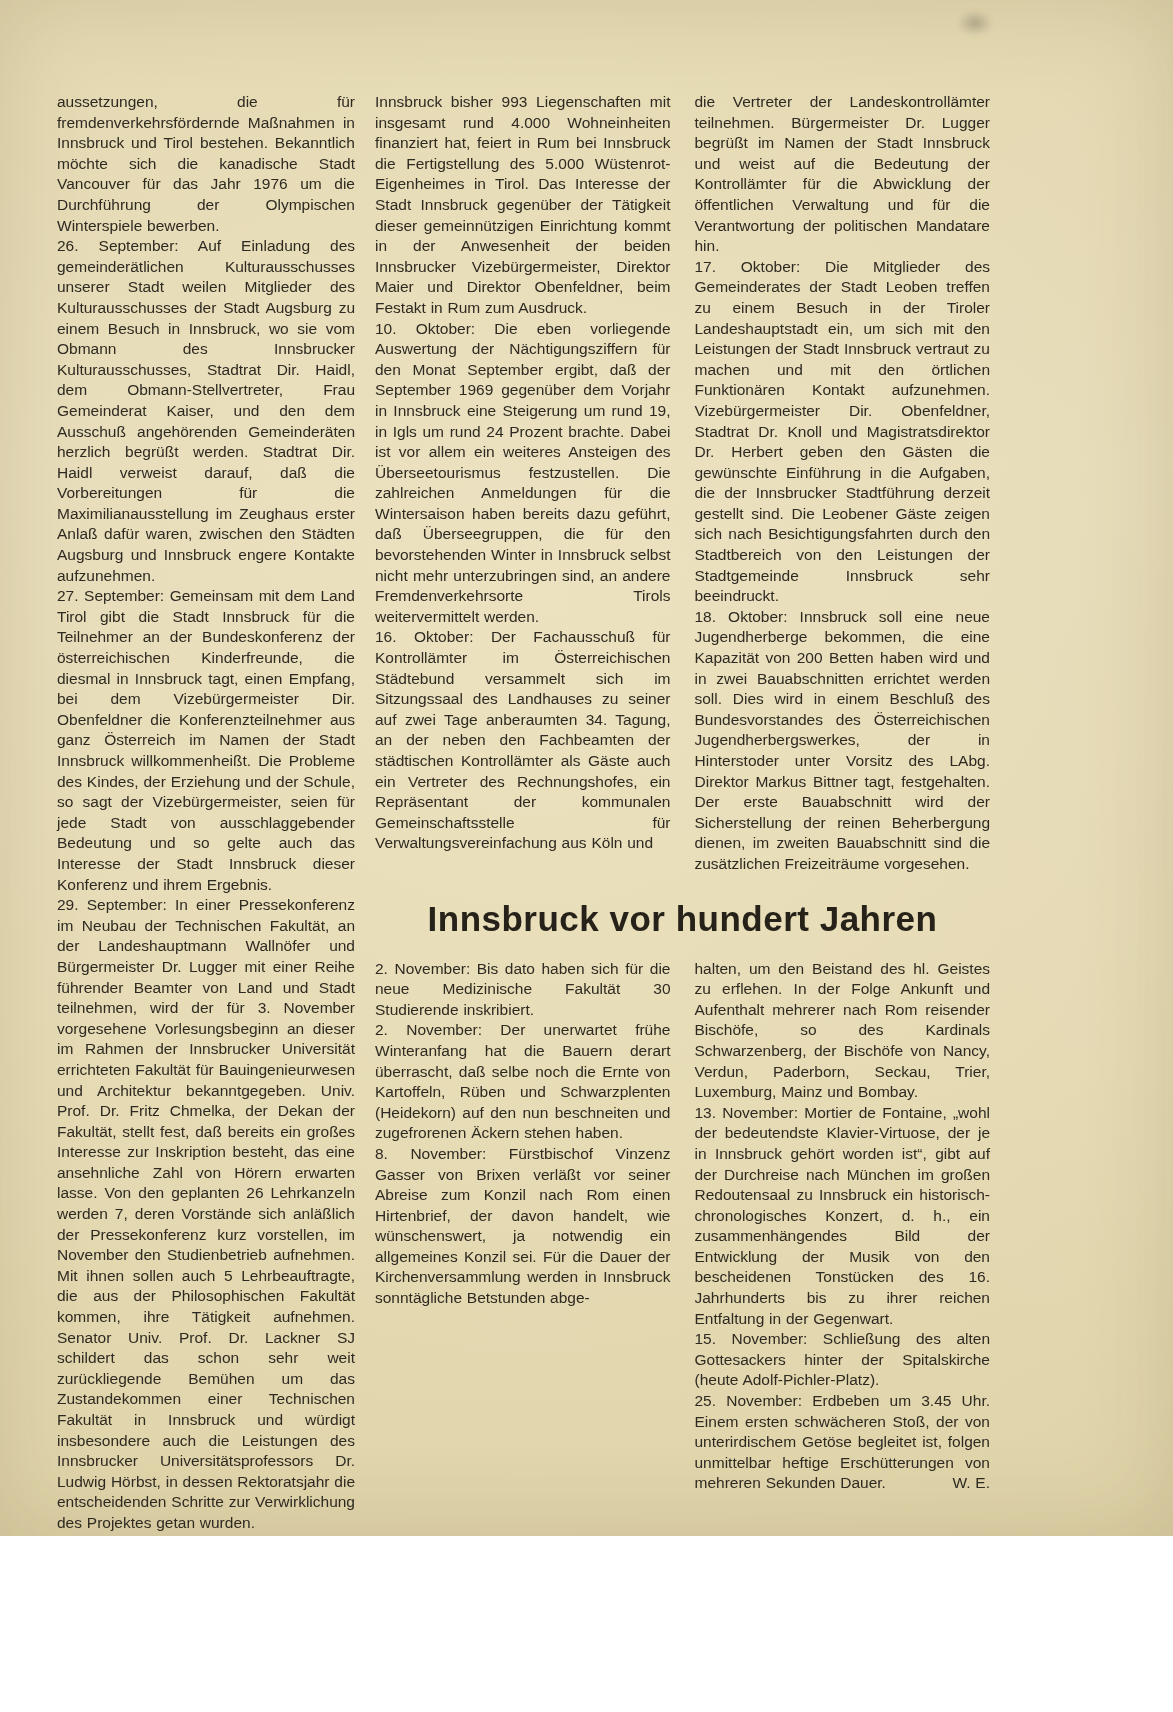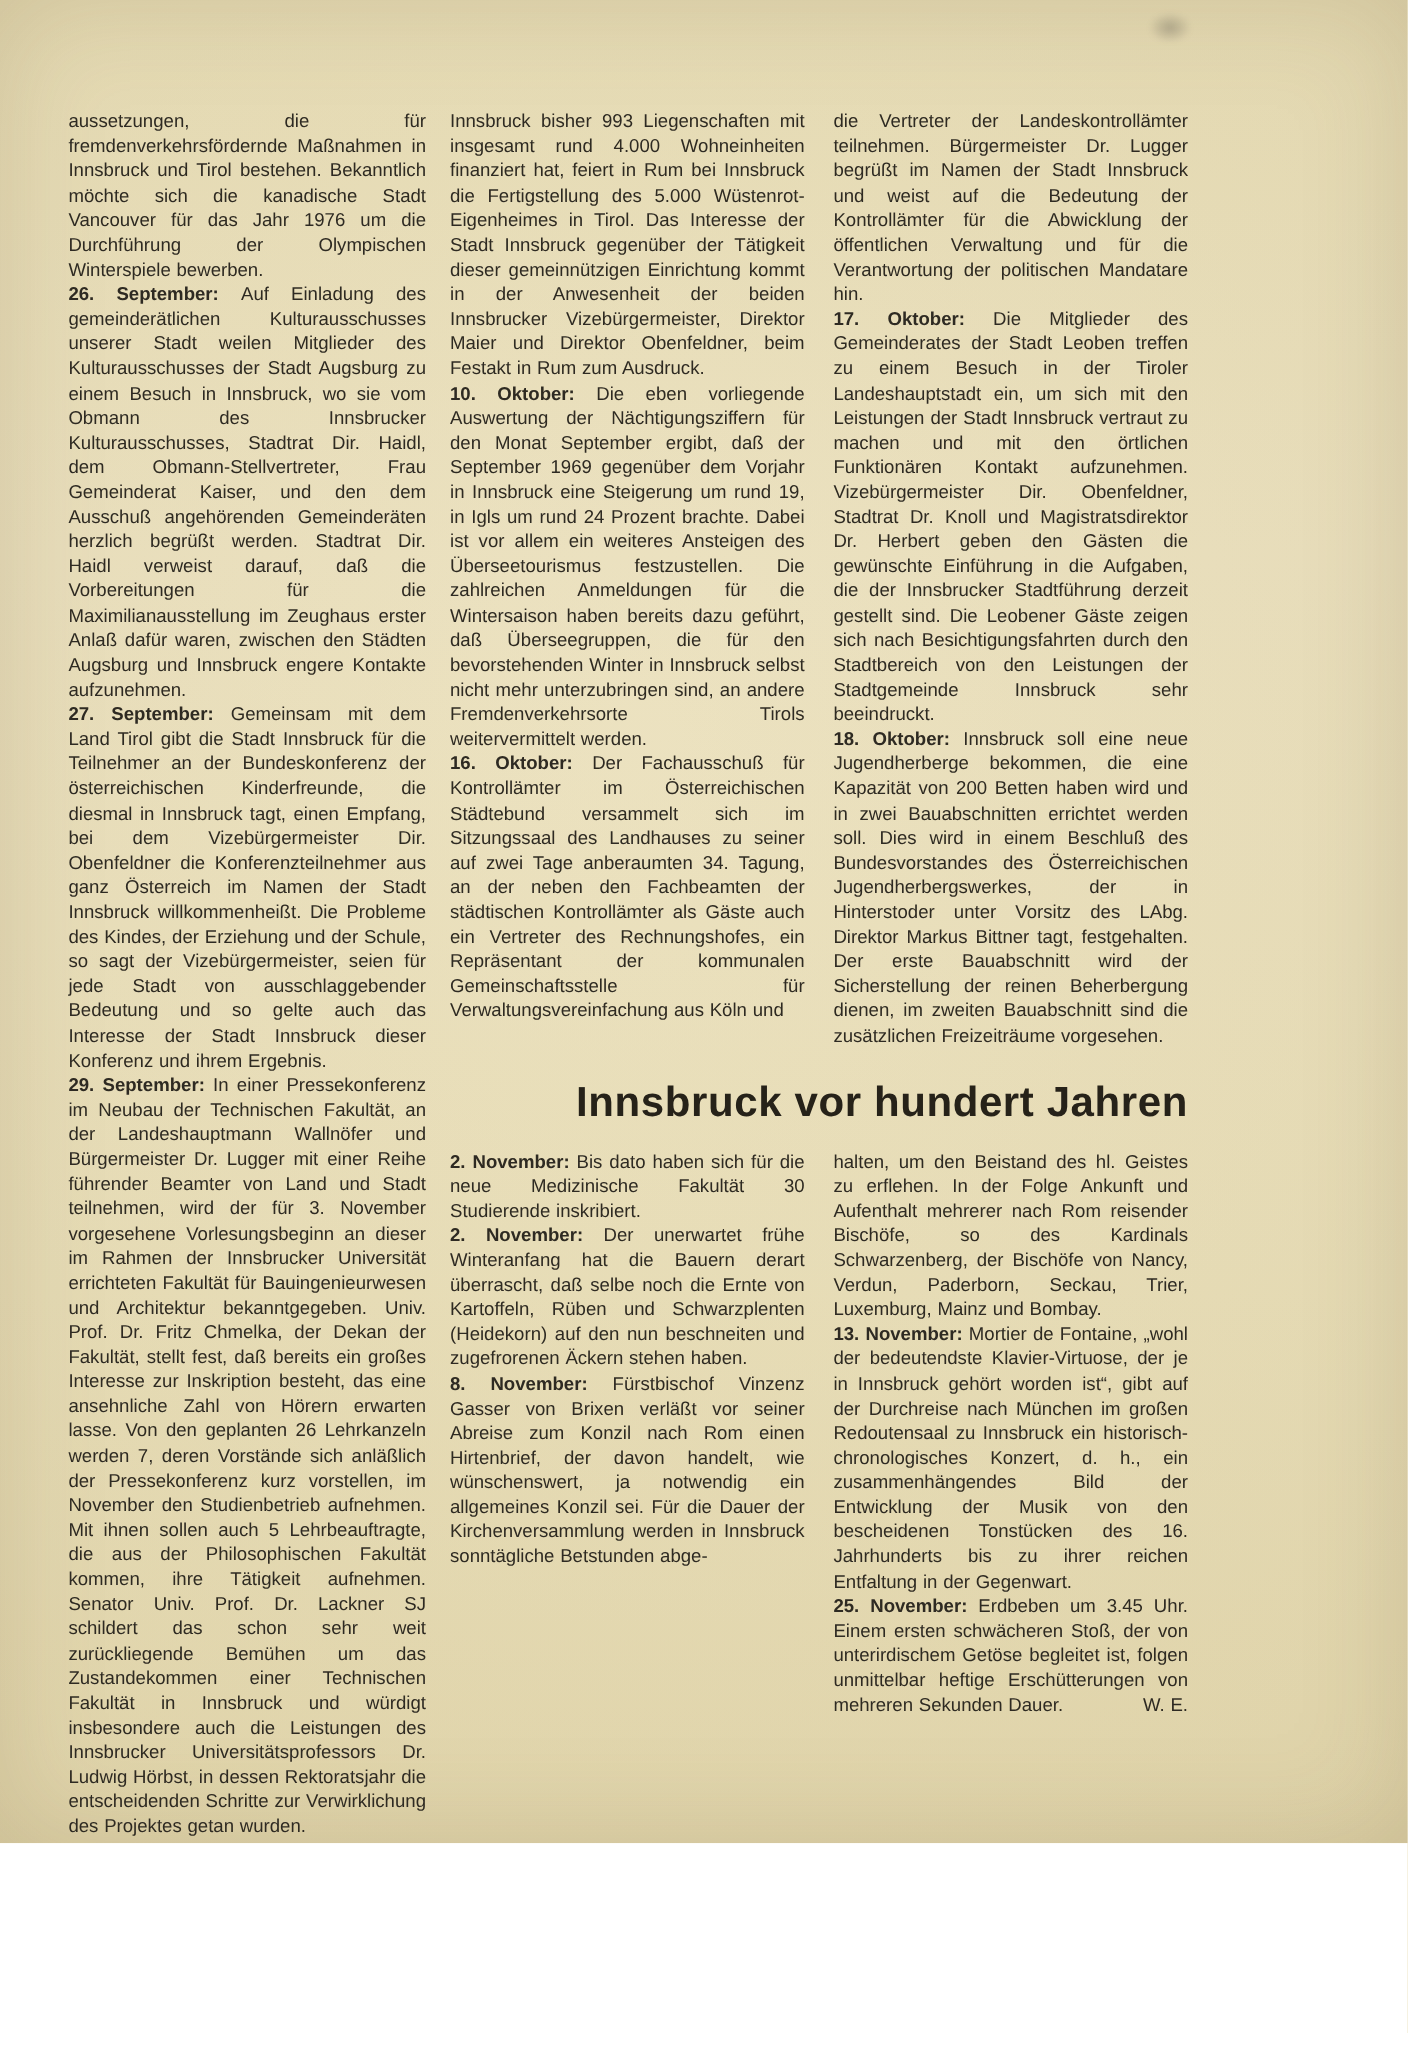--- a/index.html
+++ b/index.html
@@ -35,25 +35,25 @@
   .two-cols .col { flex:1; min-width:0; }
   p.para {
     margin:0;
     font-size:15.5px;
     line-height:20.6px;
     text-align:justify;
     word-spacing:0.5px;
     hyphens:auto;
     color:var(--ink);
   }
-  p.para strong { font-weight:bold; }
+  p.para strong { font-weight:normal; }
   p.para .sign { float:right; }
   .section-heading {
     margin:24px 0 20px 0;
-    text-align:right;
+    text-align:center;
     font-size:35px;
     font-weight:bold;
     letter-spacing:0.5px;
     color:#262219;
     white-space:nowrap;
   }
   .page-number {
     position:absolute;
     top:1616px; right:140px;
     font-size:15px;
@@ -96,20 +96,21 @@
 
       <div class="two-cols">
         <div class="col">
             <p class="para"><strong>2. November: </strong>Bis dato haben sich für die neue Medizinische Fakultät 30 Studierende inskribiert.</p>
             <p class="para"><strong>2. November: </strong>Der unerwartet frühe Winteranfang hat die Bauern derart überrascht, daß selbe noch die Ernte von Kartoffeln, Rüben und Schwarzplenten (Heidekorn) auf den nun beschneiten und zugefrorenen Äckern stehen haben.</p>
             <p class="para"><strong>8. November: </strong>Fürstbischof Vinzenz Gasser von Brixen verläßt vor seiner Abreise zum Konzil nach Rom einen Hirtenbrief, der davon handelt, wie wünschenswert, ja notwendig ein allgemeines Konzil sei. Für die Dauer der Kirchenversammlung werden in Innsbruck sonntägliche Betstunden abge-</p>
           </div>
         <div class="col">
             <p class="para">halten, um den Beistand des hl. Geistes zu erflehen. In der Folge Ankunft und Aufenthalt mehrerer nach Rom reisender Bischöfe, so des Kardinals Schwarzenberg, der Bischöfe von Nancy, Verdun, Paderborn, Seckau, Trier, Luxemburg, Mainz und Bombay.</p>
             <p class="para"><strong>13. November: </strong>Mortier de Fontaine, „wohl der bedeutendste Klavier-Virtuose, der je in Innsbruck gehört worden ist“, gibt auf der Durchreise nach München im großen Redoutensaal zu Innsbruck ein historisch-chronologisches Konzert, d. h., ein zusammenhängendes Bild der Entwicklung der Musik von den bescheidenen Tonstücken des 16. Jahrhunderts bis zu ihrer reichen Entfaltung in der Gegenwart.</p>
+            <p class="para"><strong>15. November: </strong>Schließung des alten Gottesackers hinter der Spitalskirche (heute Adolf-Pichler-Platz).</p>
             <p class="para"><strong>25. November: </strong>Erdbeben um 3.45 Uhr. Einem ersten schwächeren Stoß, der von unterirdischem Getöse begleitet ist, folgen unmittelbar heftige Erschütterungen von mehreren Sekunden Dauer.<span class="sign">W. E.</span></p>
           </div>
       </div>
 
     </div>
   </div>
 
   <div class="page-number">13</div>
 </div>
 

